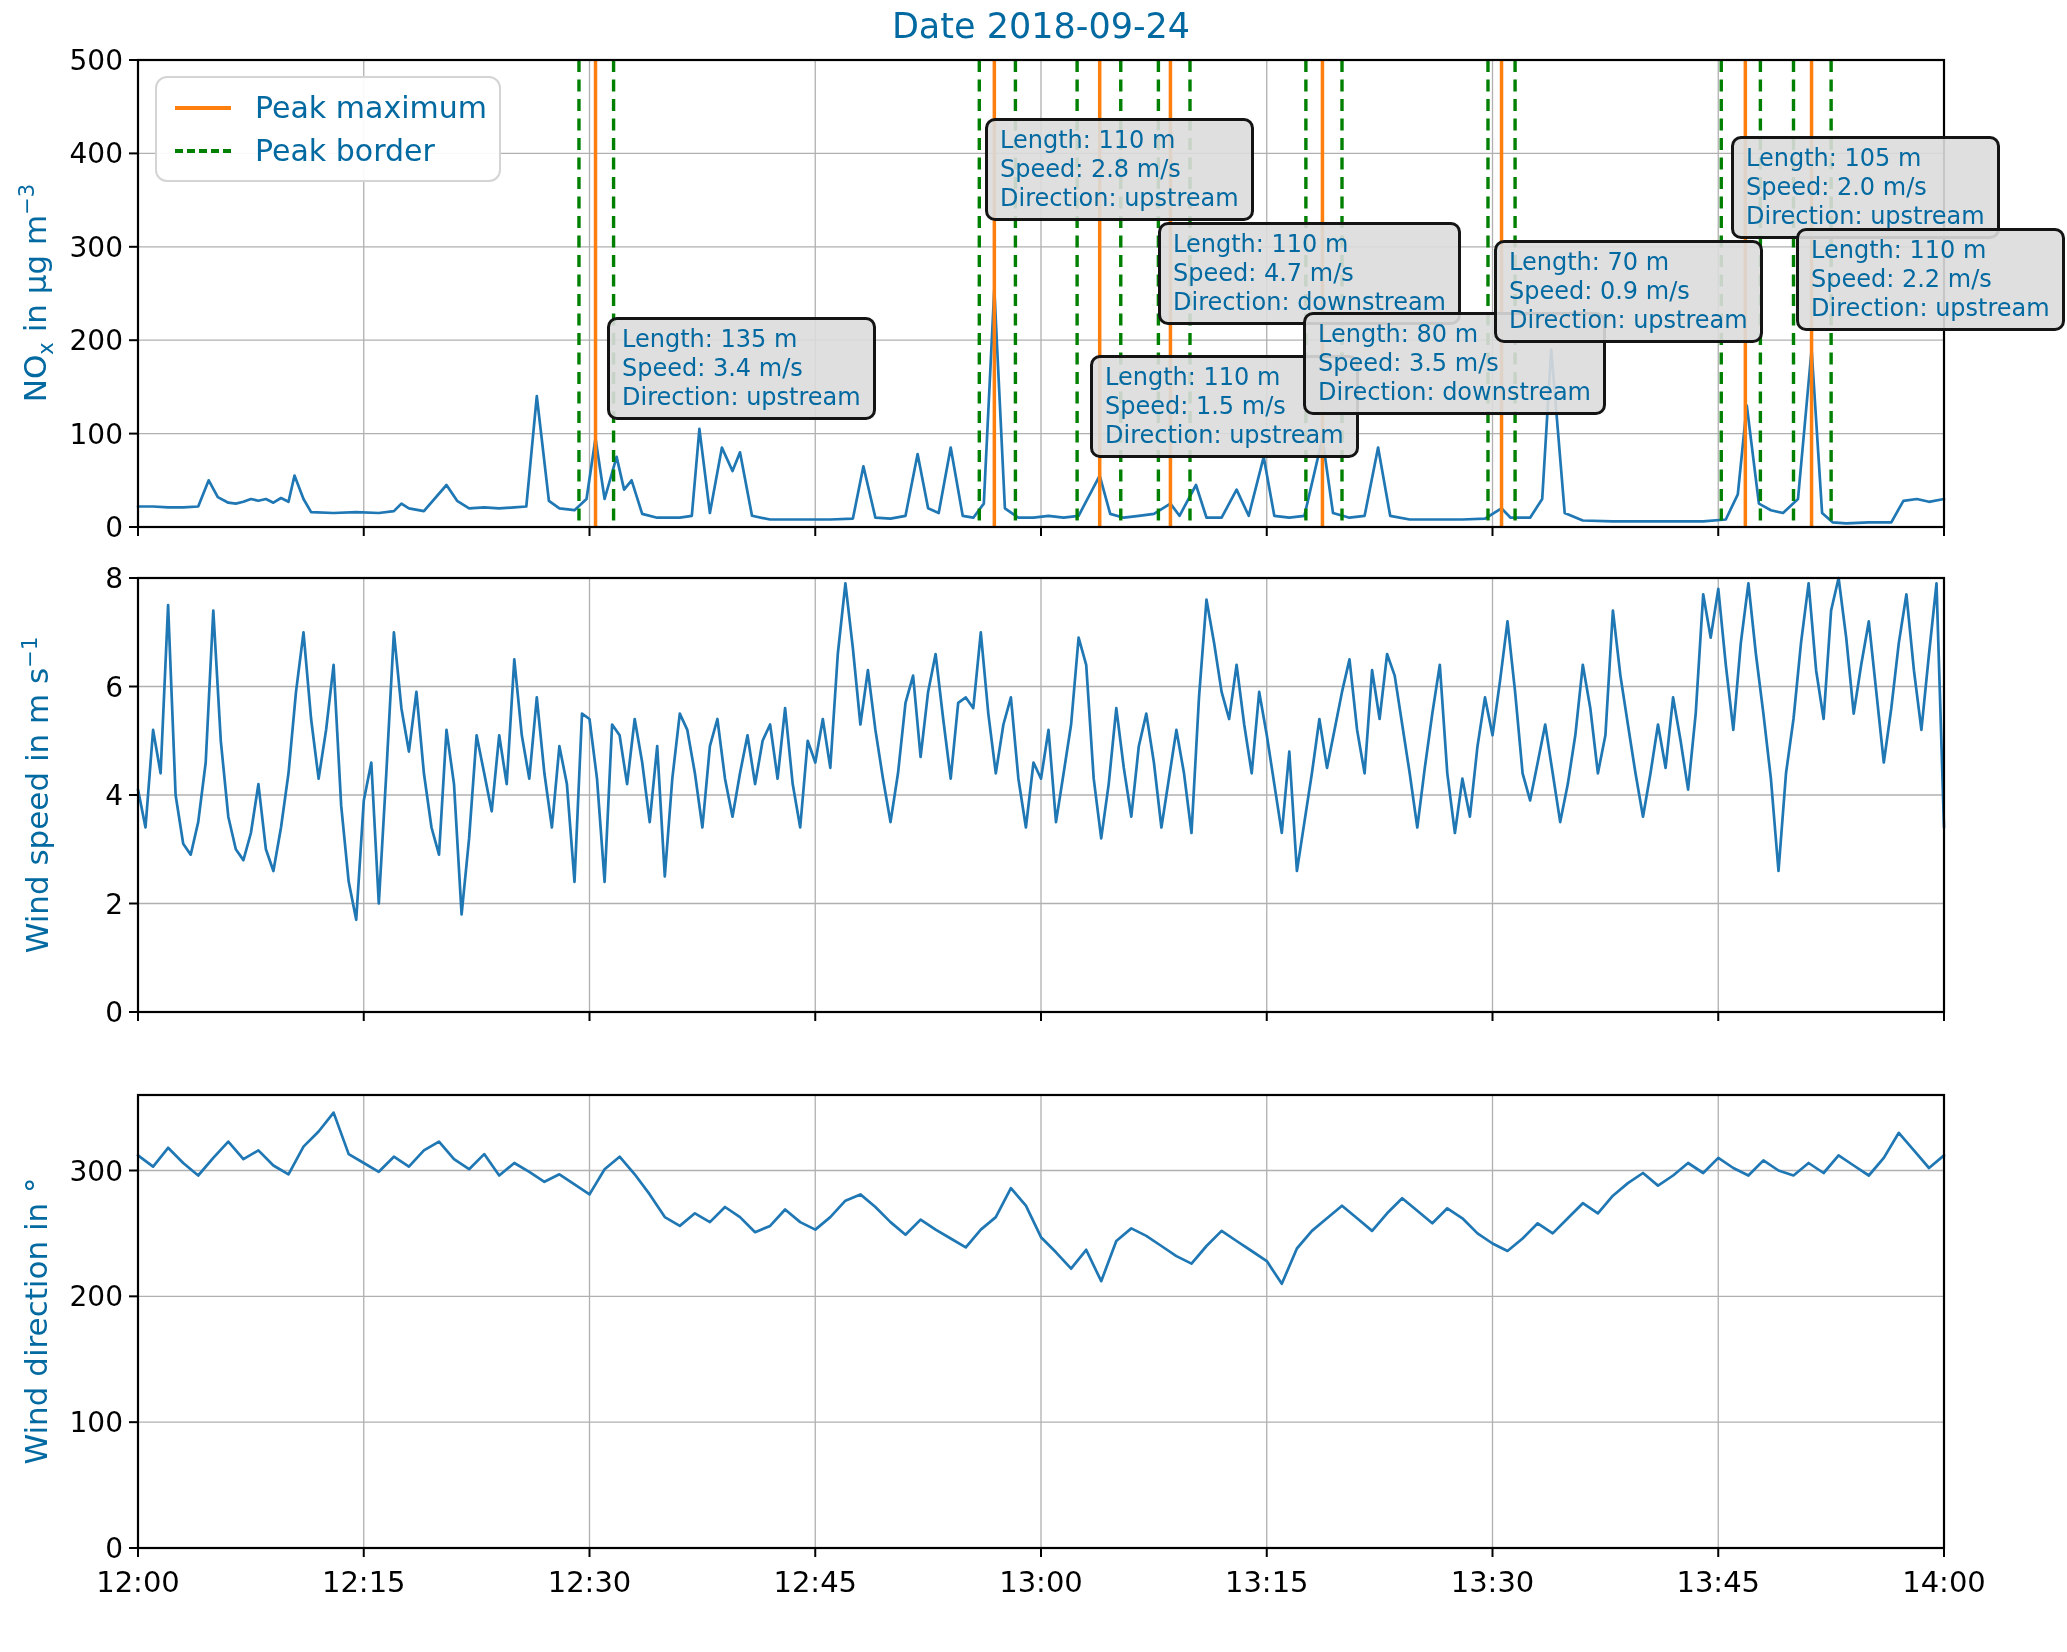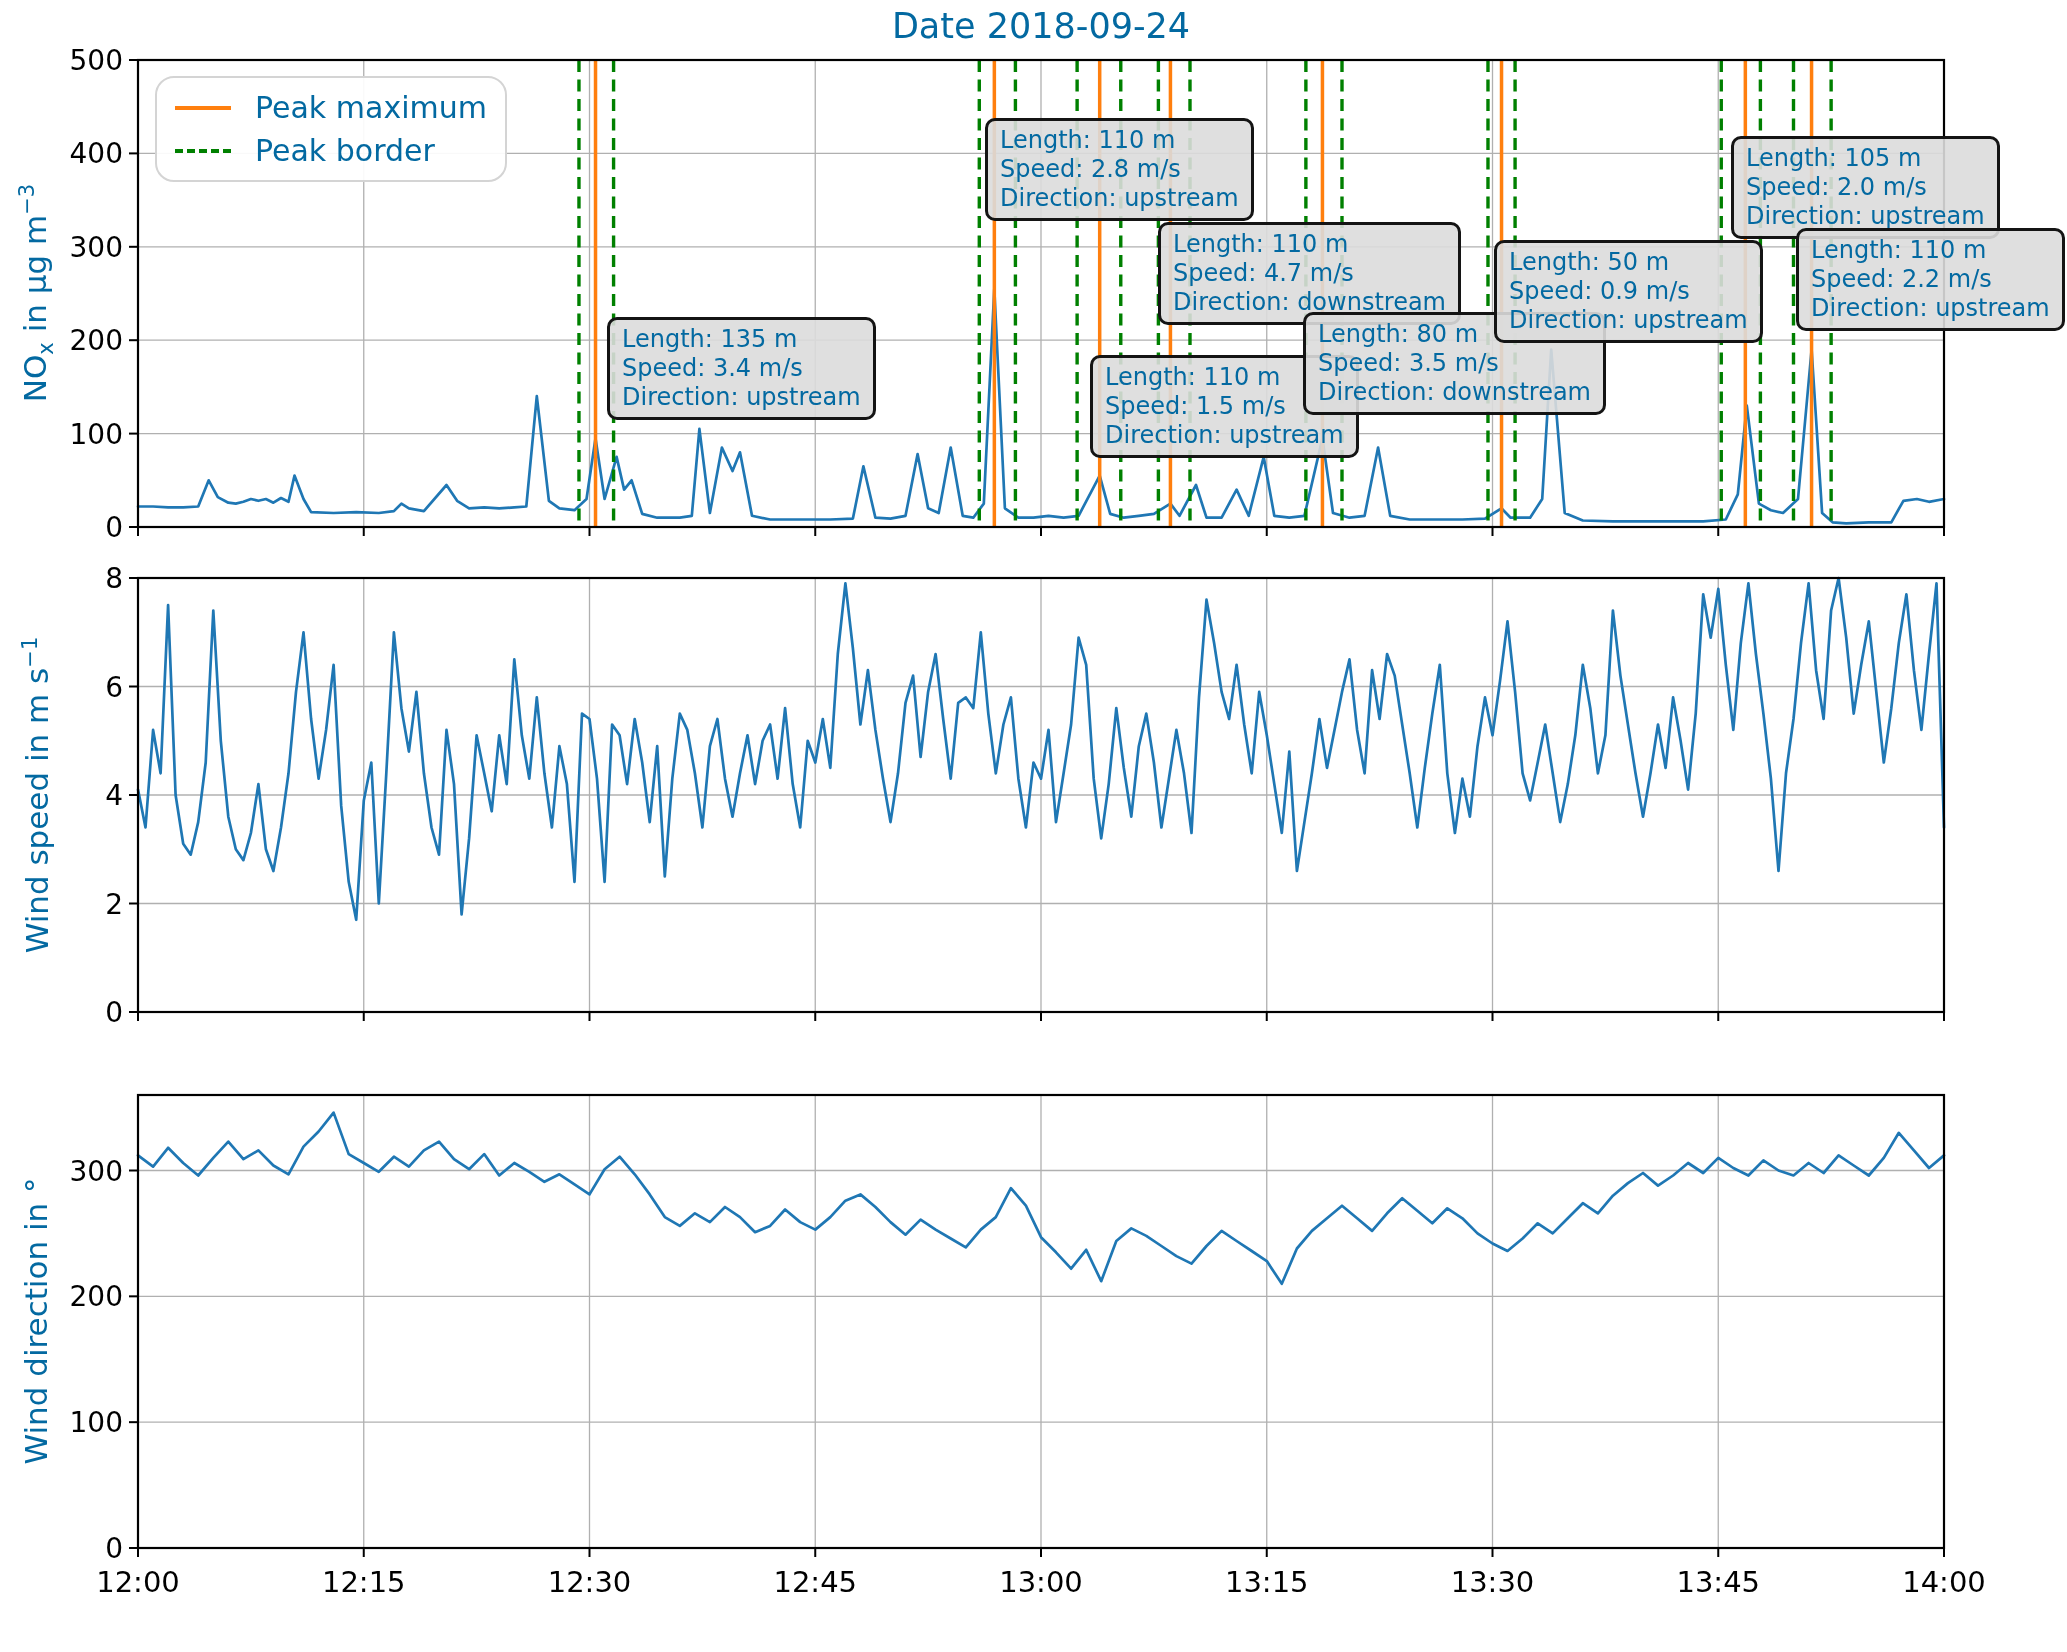--- a/index.html
+++ b/index.html
@@ -7,21 +7,21 @@
        font-family:"DejaVu Sans","Liberation Sans",sans-serif;color:#0369a1;overflow:hidden;}
   .title{position:absolute;top:6px;left:138px;width:1806px;text-align:center;
          font-size:35px;}
   .ylab{position:absolute;transform:translate(-50%,-50%) rotate(-90deg);
         font-size:31px;white-space:nowrap;}
   .xlab{position:absolute;top:1605px;left:138px;width:1806px;text-align:center;font-size:30px;}
   .sup{vertical-align:super;font-size:68%;}
   .sub{vertical-align:sub;font-size:68%;}
   svg.plot{position:absolute;left:0;top:0;}
   .legend{position:absolute;left:155px;top:76px;background:rgba(255,255,255,0.92);
-          border:2px solid #d4d4d4;border-radius:19px;padding:8px 18px 8px 18px;}
+          border:2px solid #d4d4d4;border-radius:12px;padding:8px 12px 8px 18px;}
   .legend-row{display:flex;align-items:center;height:43px;}
   .legend-sample{width:56px;height:0;margin-right:24px;border-top:4px solid #000;}
   .legend-sample.solid{border-top:4px solid #ff7f0e;}
   .legend-sample.dashed{border-top:4px dashed #008000;}
   .legend-label{font-size:30px;}
   .ann{position:absolute;background:rgba(219,219,219,0.9);border:3px solid #141414;
        border-radius:10px;padding:5px 12px;font-size:24px;line-height:29px;white-space:nowrap;}
 </style>
 </head>
 <body>
@@ -211,21 +211,21 @@
         <div>Length: 110 m</div>
         <div>Speed: 4.7 m/s</div>
         <div>Direction: downstream</div>
       </div>
       <div class="ann" style="left: 1303px; top: 312px; z-index: 14;">
         <div>Length: 80 m</div>
         <div>Speed: 3.5 m/s</div>
         <div>Direction: downstream</div>
       </div>
       <div class="ann" style="left: 1494px; top: 240px; z-index: 15;">
-        <div>Length: 50 m</div>
+        <div>Length: 70 m</div>
         <div>Speed: 0.9 m/s</div>
         <div>Direction: upstream</div>
       </div>
       <div class="ann" style="left: 1731px; top: 136px; z-index: 16;">
         <div>Length: 105 m</div>
         <div>Speed: 2.0 m/s</div>
         <div>Direction: upstream</div>
       </div>
       <div class="ann" style="left: 1796px; top: 228px; z-index: 17;">
         <div>Length: 110 m</div>

